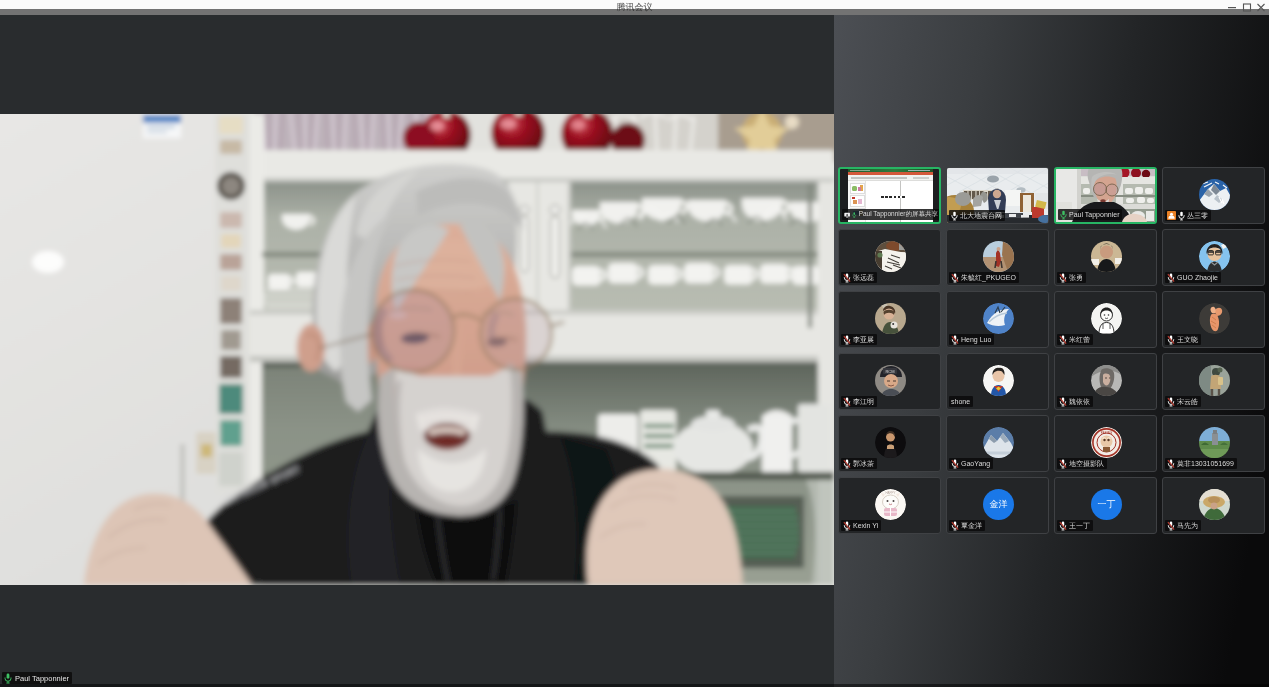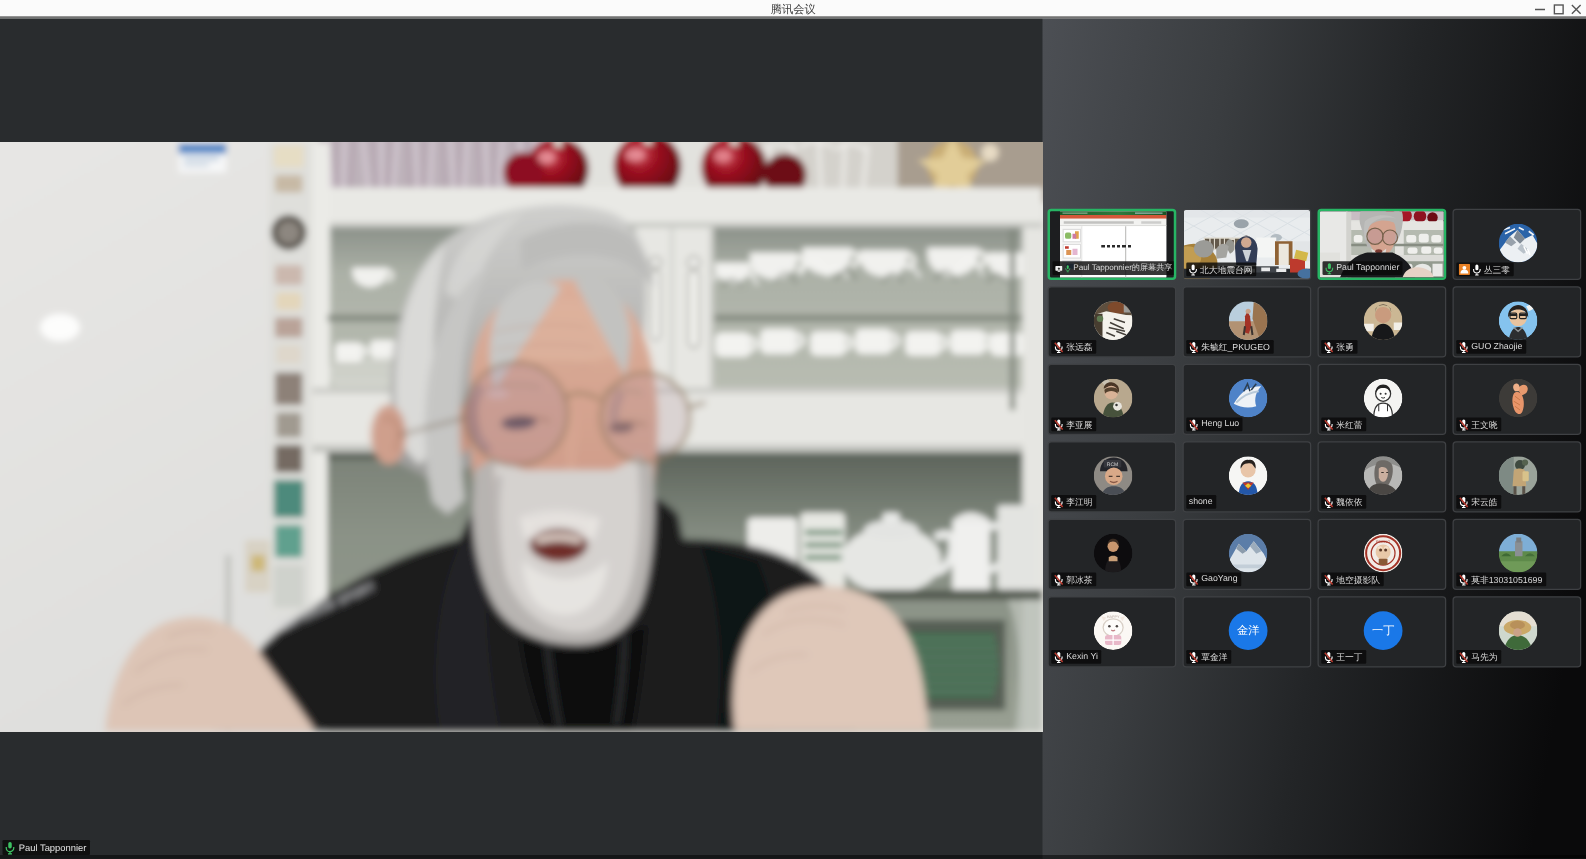--- a/index.html
+++ b/index.html
@@ -1,17 +1,17 @@
 <!DOCTYPE html>
 <html><head>
 <meta charset="utf-8">
 <style>
 html,body{margin:0;padding:0;background:#000;}
 #app{position:relative;width:1269px;height:687px;overflow:hidden;font-family:"Liberation Sans",sans-serif;background:#2a2d2f;}
-#titlebar{position:absolute;left:0;top:0;width:1269px;height:15px;background:#fbfbfb;border-bottom:2px solid #737373;box-sizing:border-box;}
+#titlebar{position:absolute;left:0;top:0;width:1269px;height:15px;background:#fbfbfb;border-bottom:6px solid #737373;box-sizing:border-box;}
 #title{position:absolute;left:0;top:0;width:100%;text-align:center;font-size:9px;line-height:15px;color:#3a3a3a;}
 .winbtn{position:absolute;top:0;height:15px;width:14px;color:#555;text-align:center;}
 #stage{position:absolute;left:0;top:15px;width:834px;height:672px;background:#292c2e;}
 #video{position:absolute;left:0;top:99px;width:834px;height:471px;background:#e6e6e4;overflow:hidden;}
 #mainlbl{position:absolute;left:2px;top:657px;height:12px;background:#101010;border-radius:1px;color:#e4e4e4;font-size:7.5px;display:flex;align-items:center;padding:0 3px 0 2px;}
 #panel{position:absolute;left:834px;top:15px;width:435px;height:672px;background:linear-gradient(100deg,#4c4f54 0%,#3a3d40 28%,#232527 55%,#0a0a0b 92%);}
 #botline{position:absolute;left:0;top:684px;width:1269px;height:3px;background:rgba(0,0,0,0.5);}
 .cell{position:absolute;width:103px;height:57px;background:#232527;border:1px solid #3f4144;border-radius:3px;box-sizing:border-box;overflow:hidden;}
 .cell.act{border:2px solid #27b564;}
 .lbl{position:absolute;left:2px;bottom:2px;height:11px;background:rgba(10,10,10,.82);border-radius:1px;color:#dcdcdc;font-size:7px;display:flex;align-items:center;padding:0 3px 0 2px;gap:2px;white-space:nowrap;z-index:5;}

